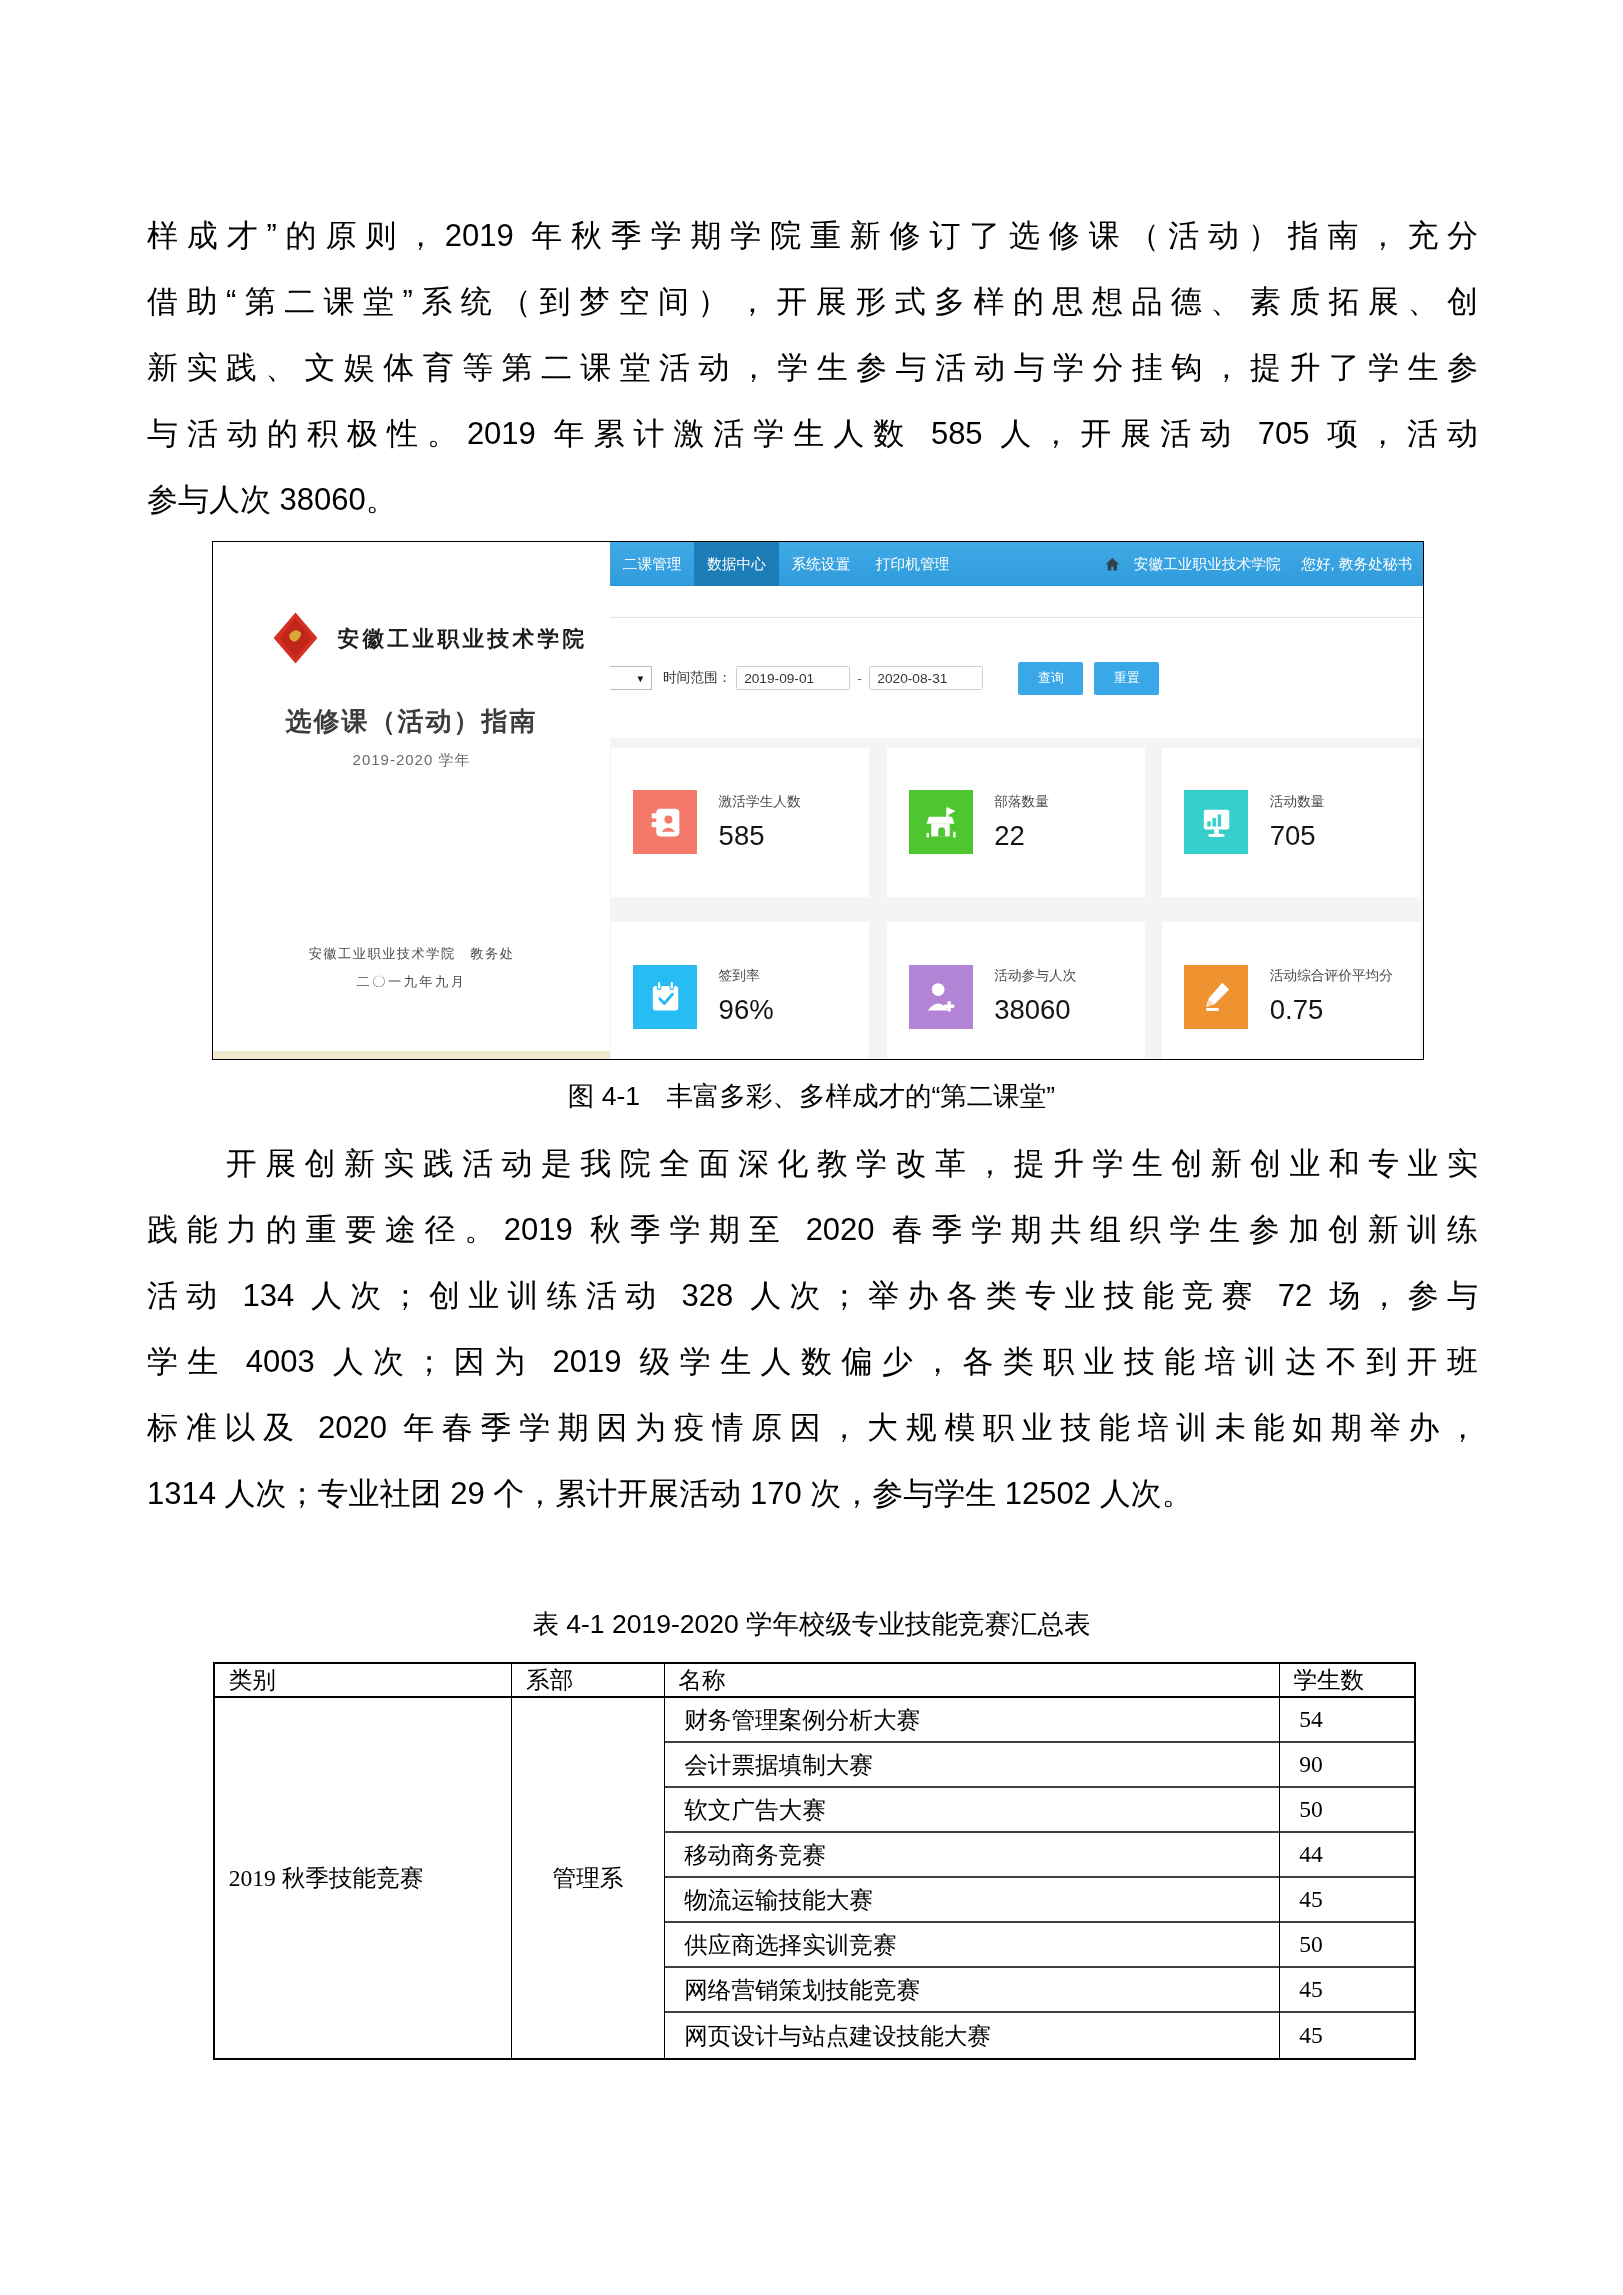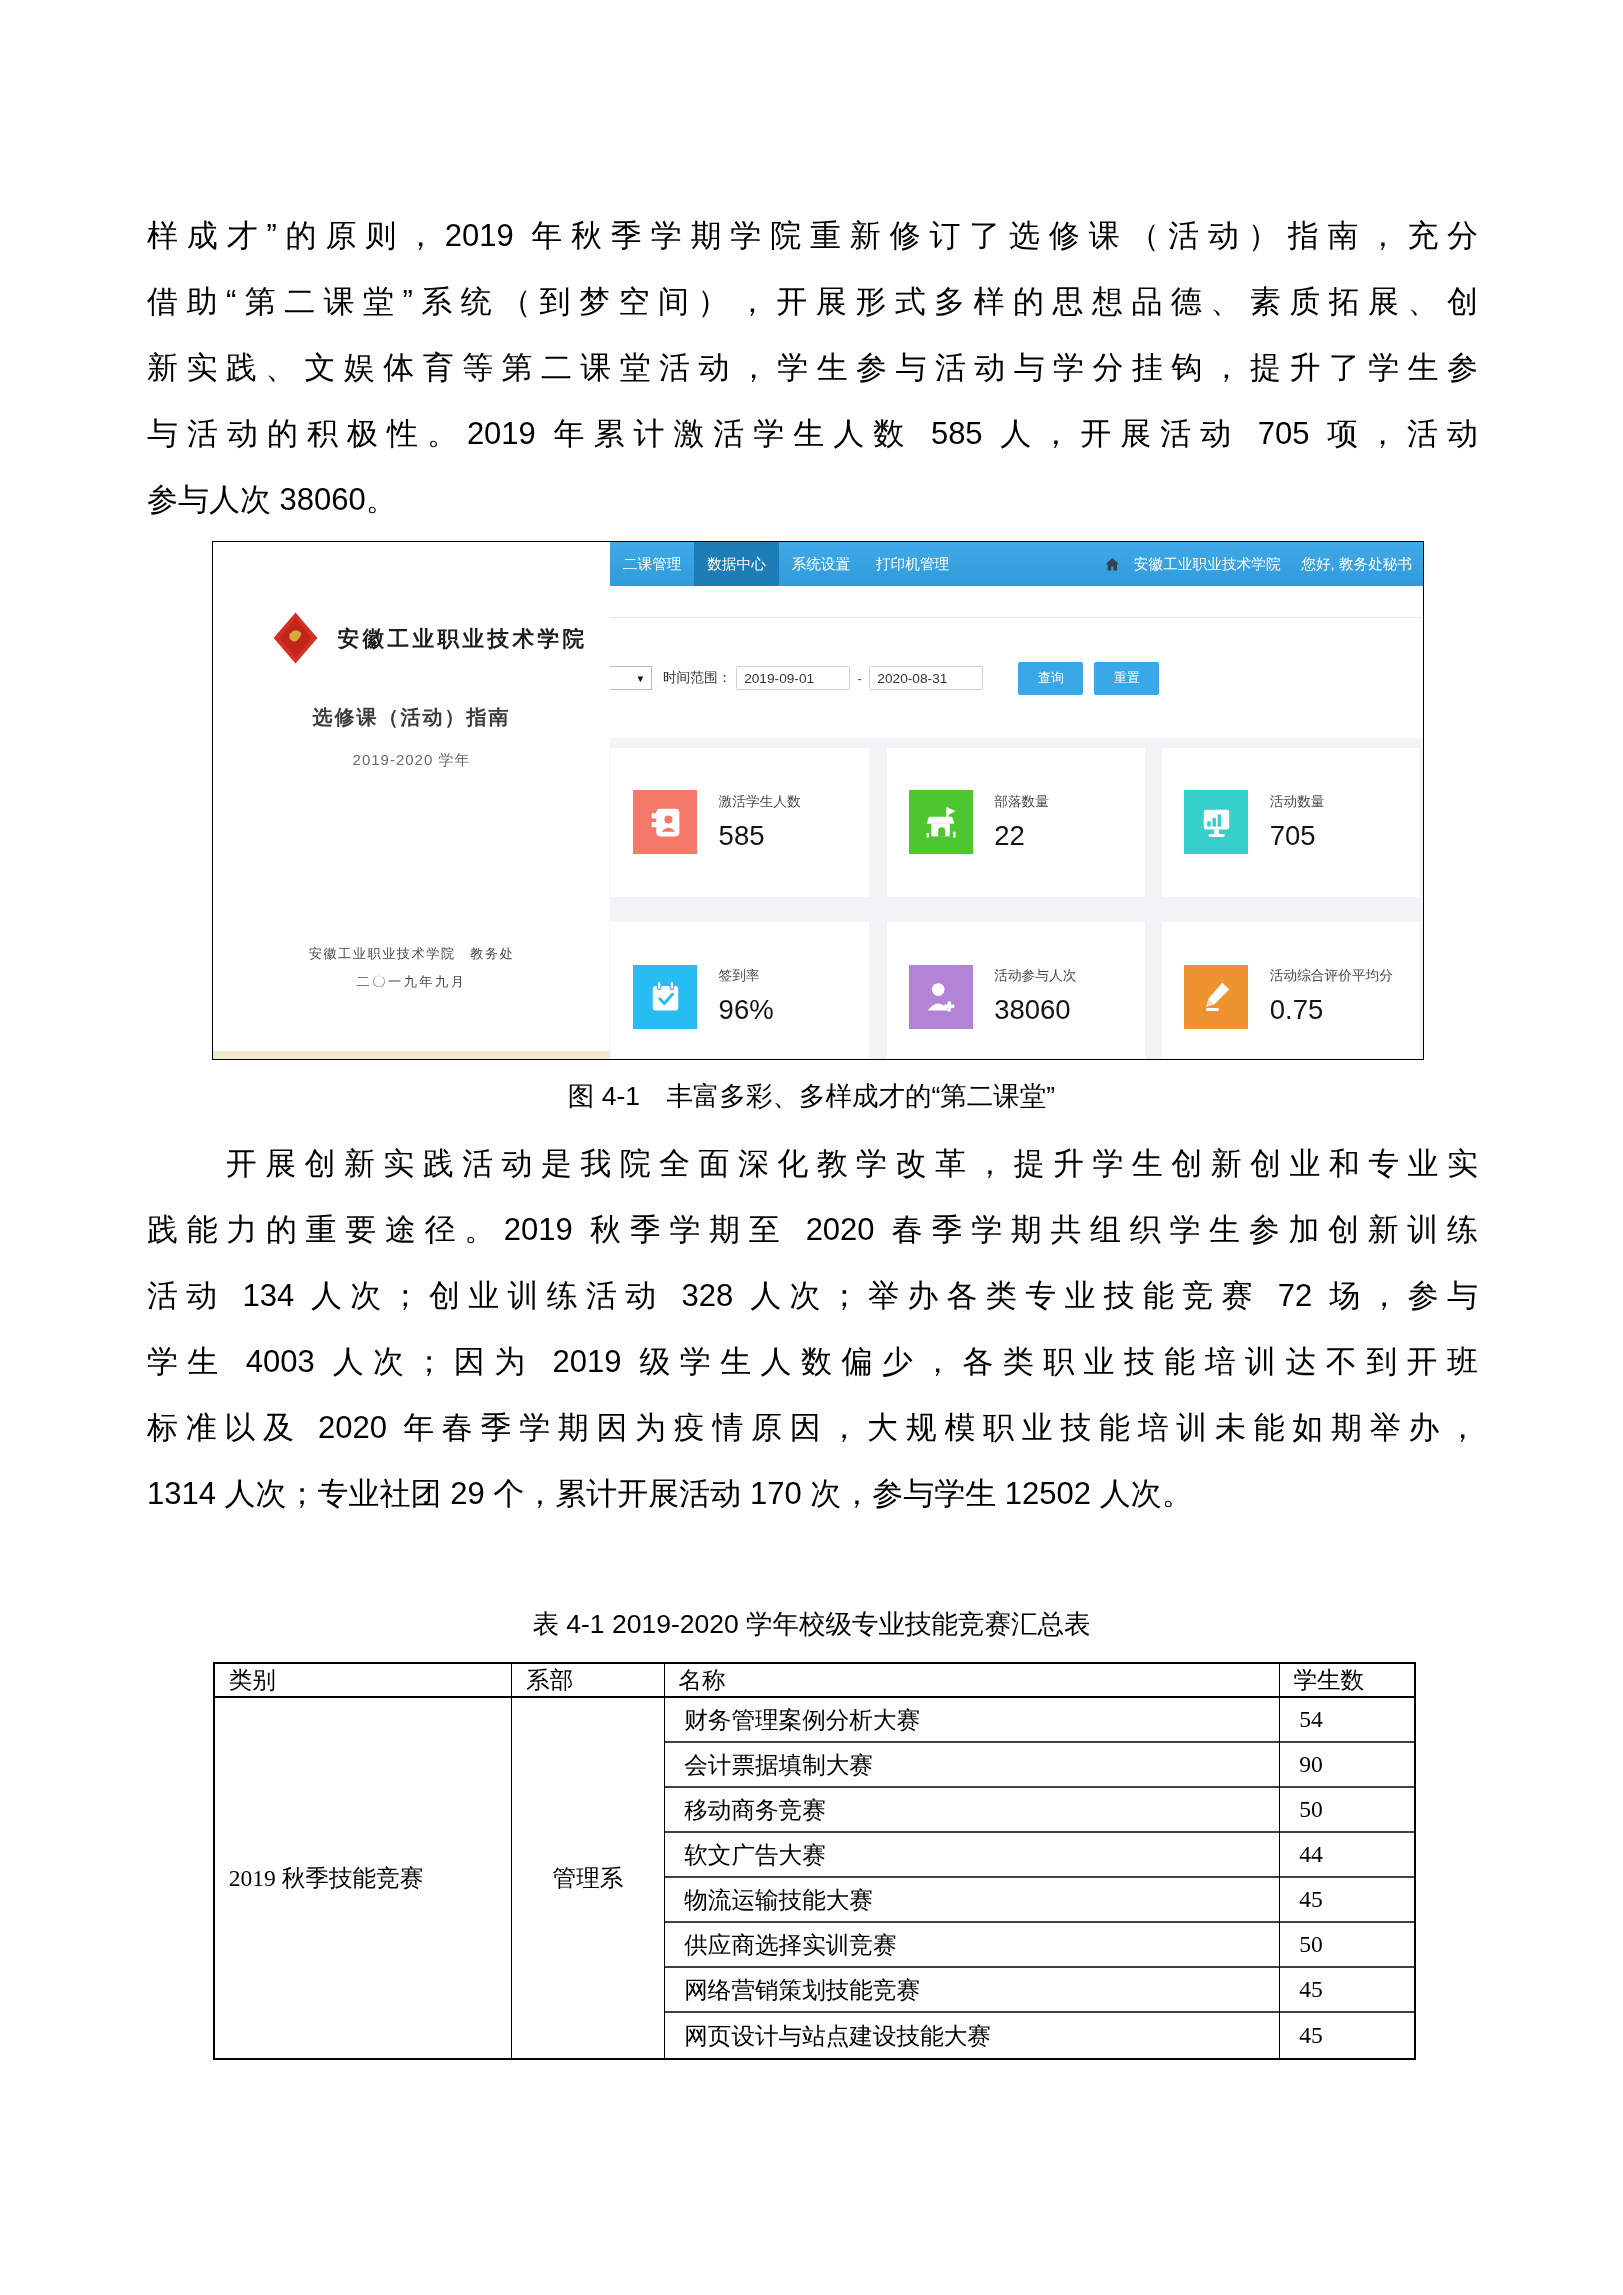--- a/index.html
+++ b/index.html
@@ -14,21 +14,21 @@
   #p2{top:1131px;}
   
   .figure{position:absolute;left:212px;top:541px;width:1212px;height:519px;
           border:1.5px solid #000;box-sizing:border-box;display:flex;background:#fff;}
   .cover{width:397px;flex:none;position:relative;background:#fff;}
   .cover-logo-row{position:absolute;left:59px;top:69px;display:flex;align-items:center;}
   .cover-logo{width:47px;height:54px;flex:none;}
   .cover-school{margin-left:18.6px;font-family:"Liberation Serif","DejaVu Serif",serif;
                 font-weight:bold;font-size:21.6px;letter-spacing:3.4px;color:#1d1d1d;}
   .cover-title{position:absolute;left:0;top:162px;width:100%;text-align:center;
-               font-size:20px;font-weight:600;letter-spacing:2px;color:#3c3c3c;}
+               font-size:26px;font-weight:600;letter-spacing:2px;color:#3c3c3c;}
   .cover-subtitle{position:absolute;left:0;top:209px;width:100%;text-align:center;
                   font-size:15px;color:#6a6a6a;letter-spacing:1px;}
   .cover-footer1{position:absolute;left:0;top:403px;width:100%;text-align:center;
                  font-size:13.2px;color:#4a4a4a;letter-spacing:1.5px;}
   .cover-footer2{position:absolute;left:0;top:431px;width:100%;text-align:center;
                  font-size:13.2px;color:#4a4a4a;letter-spacing:2.5px;}
   .cover-strip{position:absolute;left:0;bottom:0;width:100%;height:7.9px;background:#f0e9cd;}
   
   .dash{flex:1;display:flex;flex-direction:column;background:#fff;overflow:hidden;}
   .nav{height:44px;flex:none;background:linear-gradient(#41aae7,#2f9bdb);display:flex;
@@ -265,22 +265,22 @@
     <div class="tcol c2">
       <div class="thead">系部</div>
       <div class="tbody-merged center">管理系</div>
     </div>
     <div class="tcol c3">
       <div class="thead">名称</div>
       <div>
 
       <div class="tcell">财务管理案例分析大赛</div>
           <div class="tcell">会计票据填制大赛</div>
+          <div class="tcell">软文广告大赛</div>
           <div class="tcell">移动商务竞赛</div>
-          <div class="tcell">软文广告大赛</div>
           <div class="tcell">物流运输技能大赛</div>
           <div class="tcell">供应商选择实训竞赛</div>
           <div class="tcell">网络营销策划技能竞赛</div>
           <div class="tcell last">网页设计与站点建设技能大赛</div>
         </div>
     </div>
     <div class="tcol c4">
       <div class="thead">学生数</div>
       <div>
 

